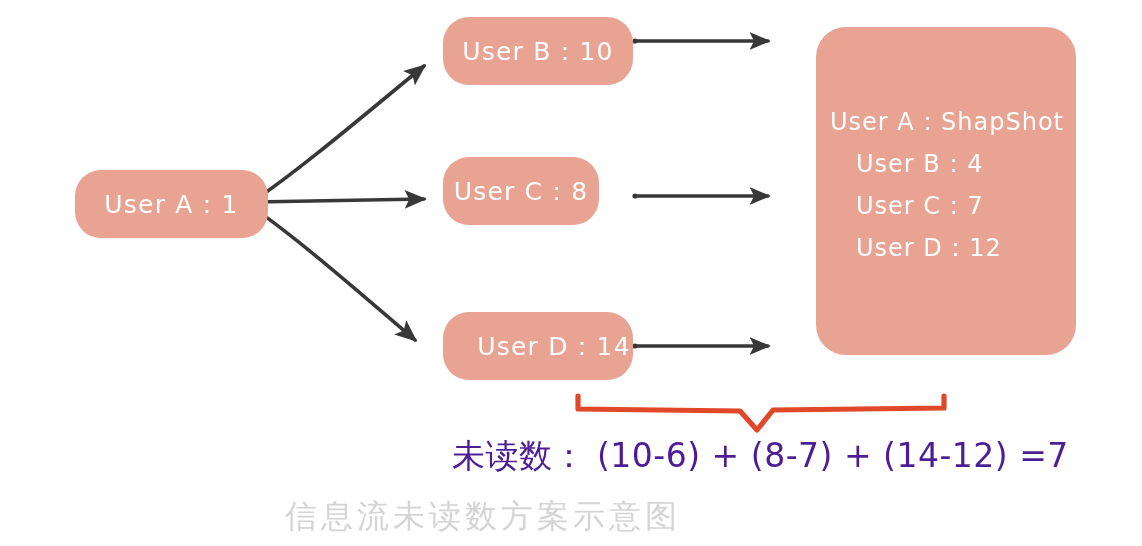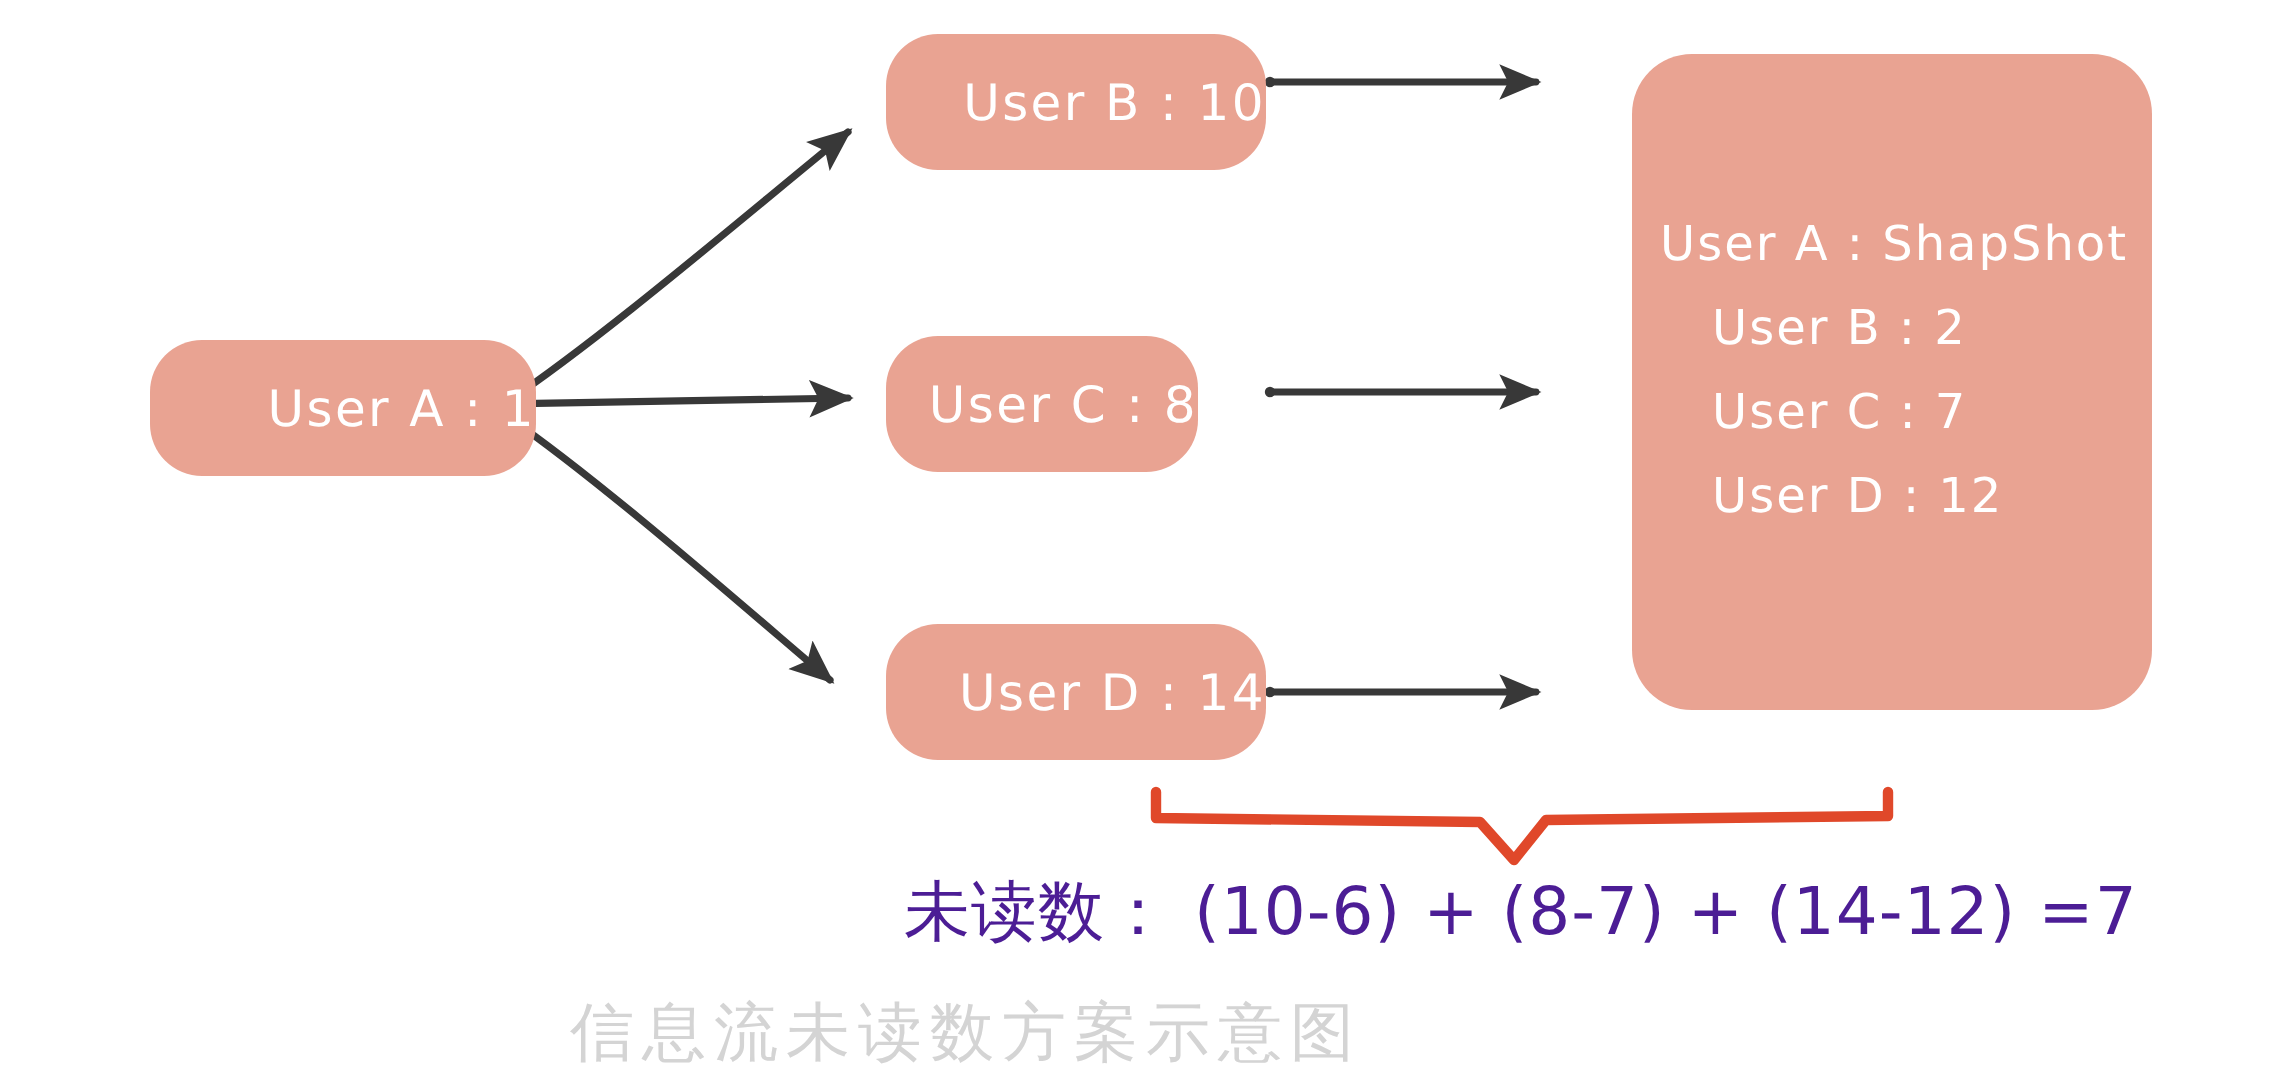--- a/index.html
+++ b/index.html
@@ -19,34 +19,34 @@
     left: 0; top: 0;
     width: 1142px;
     height: 546px;
   }
   .node {
     position: absolute;
     background: #e9a392;
     border-radius: 26px;
     display: flex;
     align-items: center;
-    justify-content: flex-end;
+    justify-content: center;
     color: #ffffff;
     box-sizing: border-box;
   }
   .node-label {
     font-family: "DejaVu Sans", sans-serif;
     font-size: 25px;
     letter-spacing: 1.2px;
     color: #ffffff;
     white-space: nowrap;
   }
   #node-a  { left: 55px;  top: 170px; width: 193px; height: 68px; margin-left: 20px; }
   #node-b  { left: 443px; top: 17px;  width: 190px; height: 68px; }
-  #node-c  { left: 443px; top: 168px; width: 156px; height: 68px; }
+  #node-c  { left: 443px; top: 157px; width: 156px; height: 68px; }
   #node-d  { left: 443px; top: 312px; width: 190px; height: 68px; padding-left: 32px; }
 
   #snapshot-box {
     left: 816px; top: 27px; width: 260px; height: 328px;
     border-radius: 30px;
     flex-direction: column;
     align-items: flex-start;
     justify-content: center;
     padding: 0 0 13px 14px;
   }
@@ -132,20 +132,20 @@
 <div class="node" id="node-c">
   <span class="node-label">User C : 8</span>
 </div>
 
 <div class="node" id="node-d">
   <span class="node-label">User D : 14</span>
 </div>
 
 <div class="node" id="snapshot-box">
   <span class="snap-line">User A : ShapShot</span>
-  <span class="snap-line indent">User B : 2</span>
+  <span class="snap-line indent">User B : 4</span>
   <span class="snap-line indent">User C : 7</span>
   <span class="snap-line indent">User D : 12</span>
 </div>
 
 <div id="formula">未读数： (10-6) + (8-7) + (14-12) =7</div>
 
 <div id="caption">信息流未读数方案示意图</div>
 
 </body></html>

